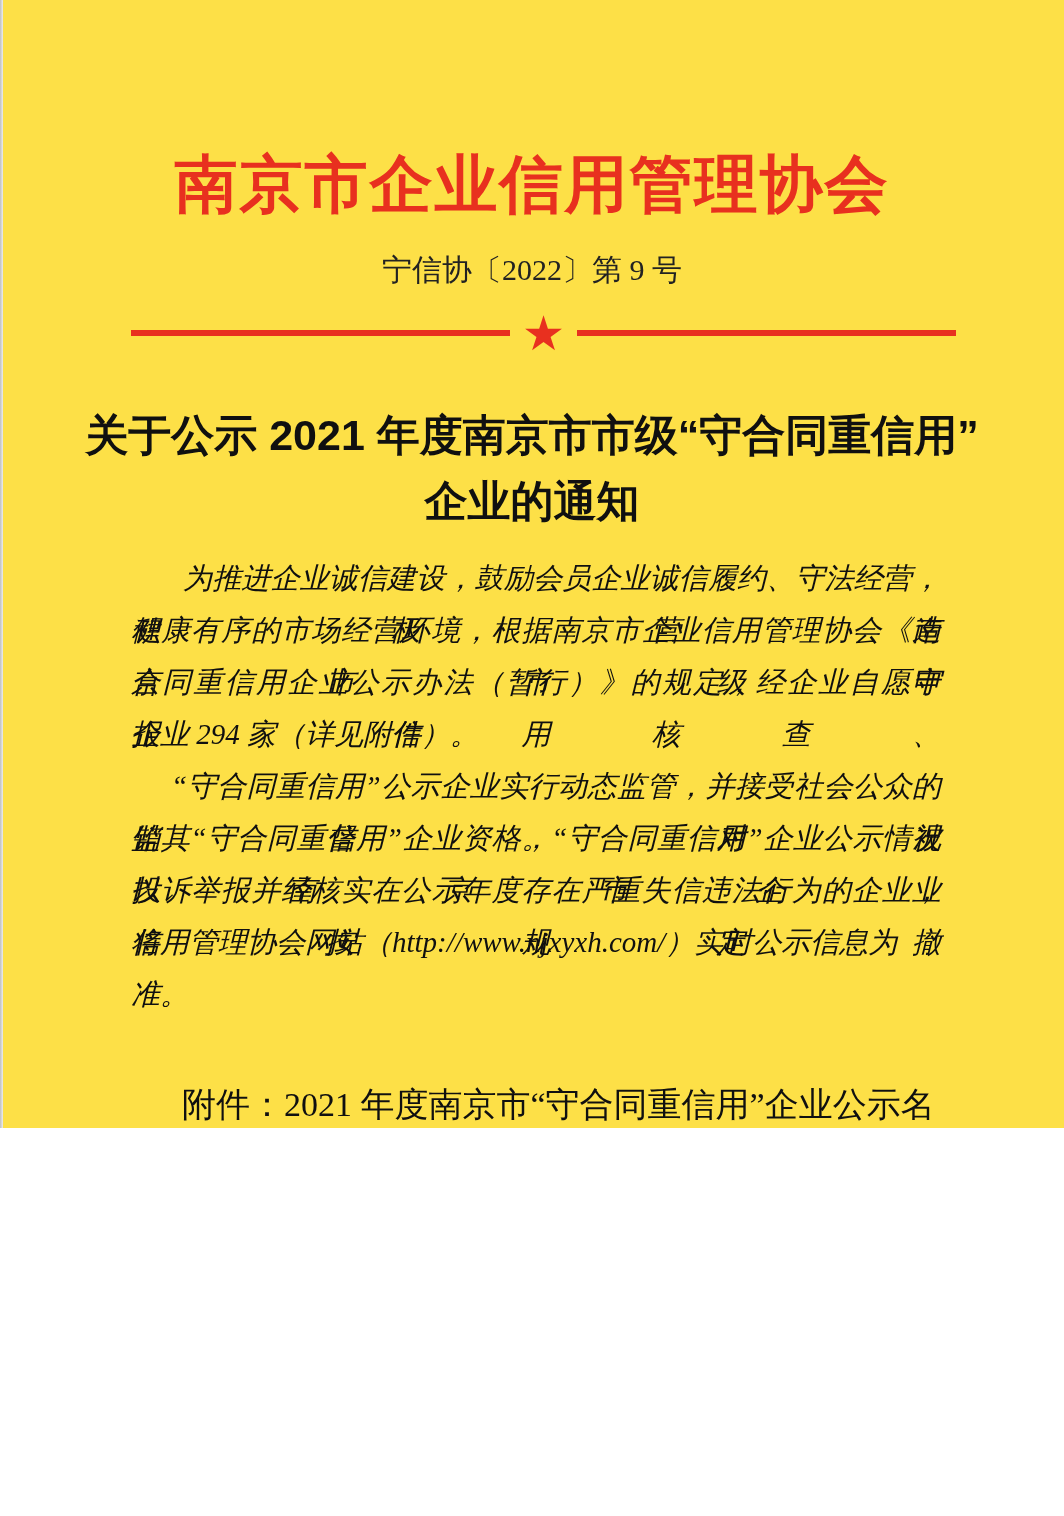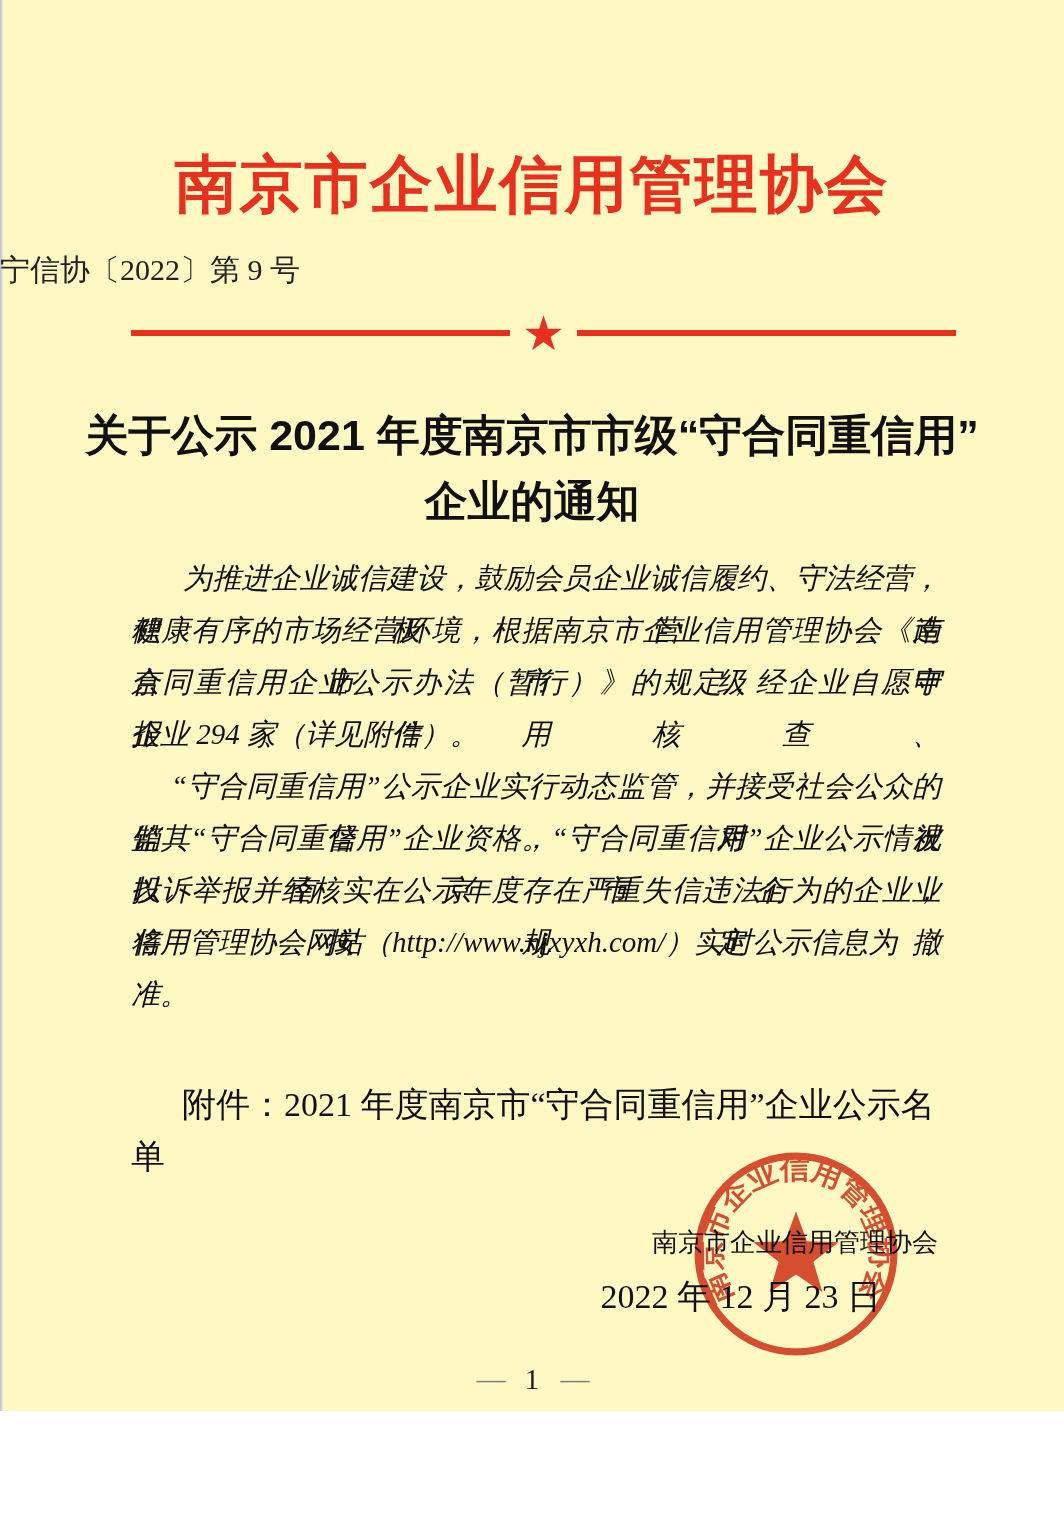--- a/index.html
+++ b/index.html
@@ -1,31 +1,31 @@
 <!DOCTYPE html>
 <html><head>
 <meta charset="utf-8">
 <style>
   html,body { margin:0; padding:0; background:#ffffff; }
   .page {
-    position:relative; width:1064px; height:1411px; margin:0 auto;
-    background:#fef9c3; overflow:hidden; color:#141414;
+    position:relative; width:1064px; height:1128px; margin:0 auto;
+    background:#fde047; overflow:hidden; color:#141414;
     font-family:"Liberation Serif", serif;
   }
   .scan-edge {
     position:absolute; left:0; top:0; width:3px; height:100%;
     background:linear-gradient(to right, #bfbfbf, #ededed);
   }
   .letterhead-title {
     position:absolute; left:0; right:0; top:144px; text-align:center;
     font-family:"Liberation Sans", sans-serif; font-weight:bold;
     font-size:63px; line-height:80px; letter-spacing:2px; color:#e8301f;
   }
   .doc-number {
-    position:absolute; left:0; right:0; top:250px; 
+    position:absolute; left:0; right:0; top:250px; text-align:center;
     font-size:30px; line-height:40px; color:#222222;
   }
   .divider {
     position:absolute; left:131px; width:825px; top:310px; height:46px;
     display:flex; align-items:center;
   }
   .divider .seg { flex:1; height:6px; background:#e8301f; }
   .divider .star {
     color:#e8301f; font-size:48px; line-height:46px; padding:0 12px;
     font-family:"DejaVu Sans", sans-serif;

